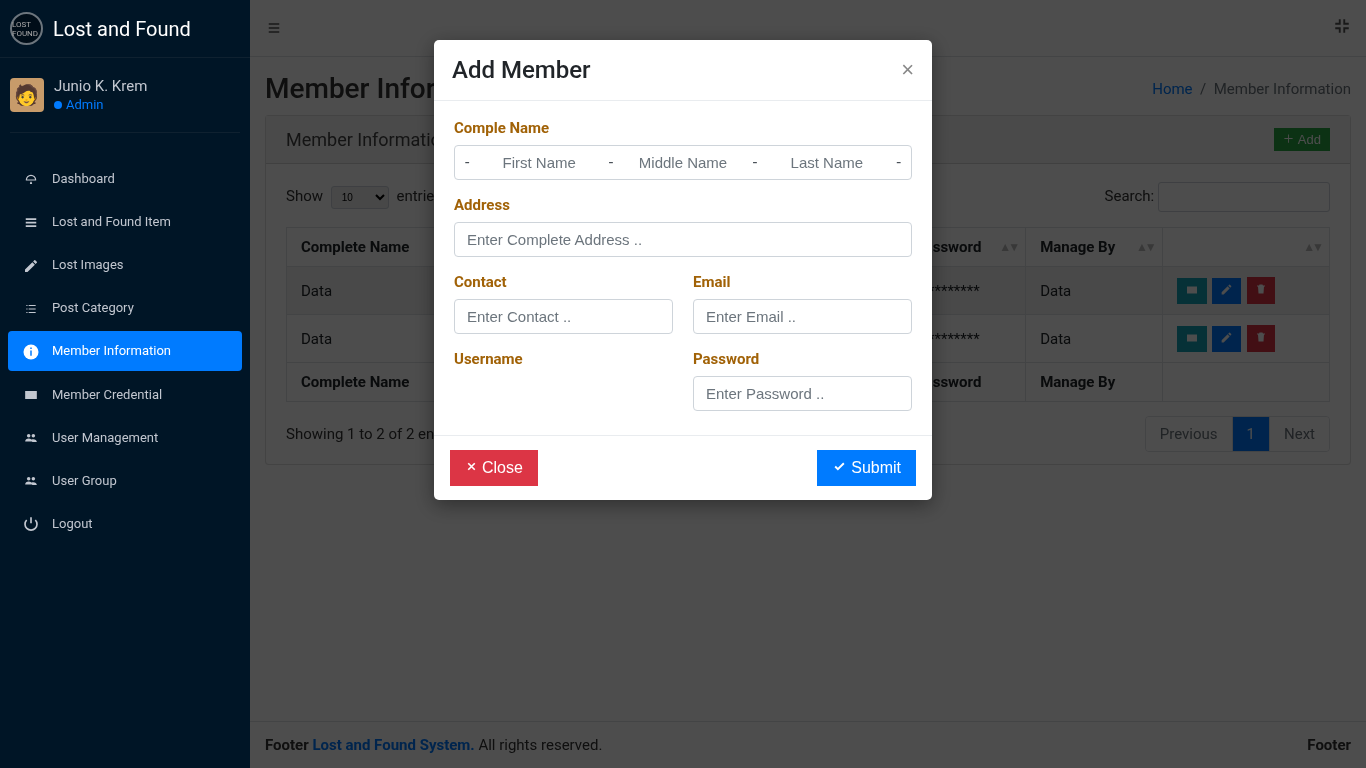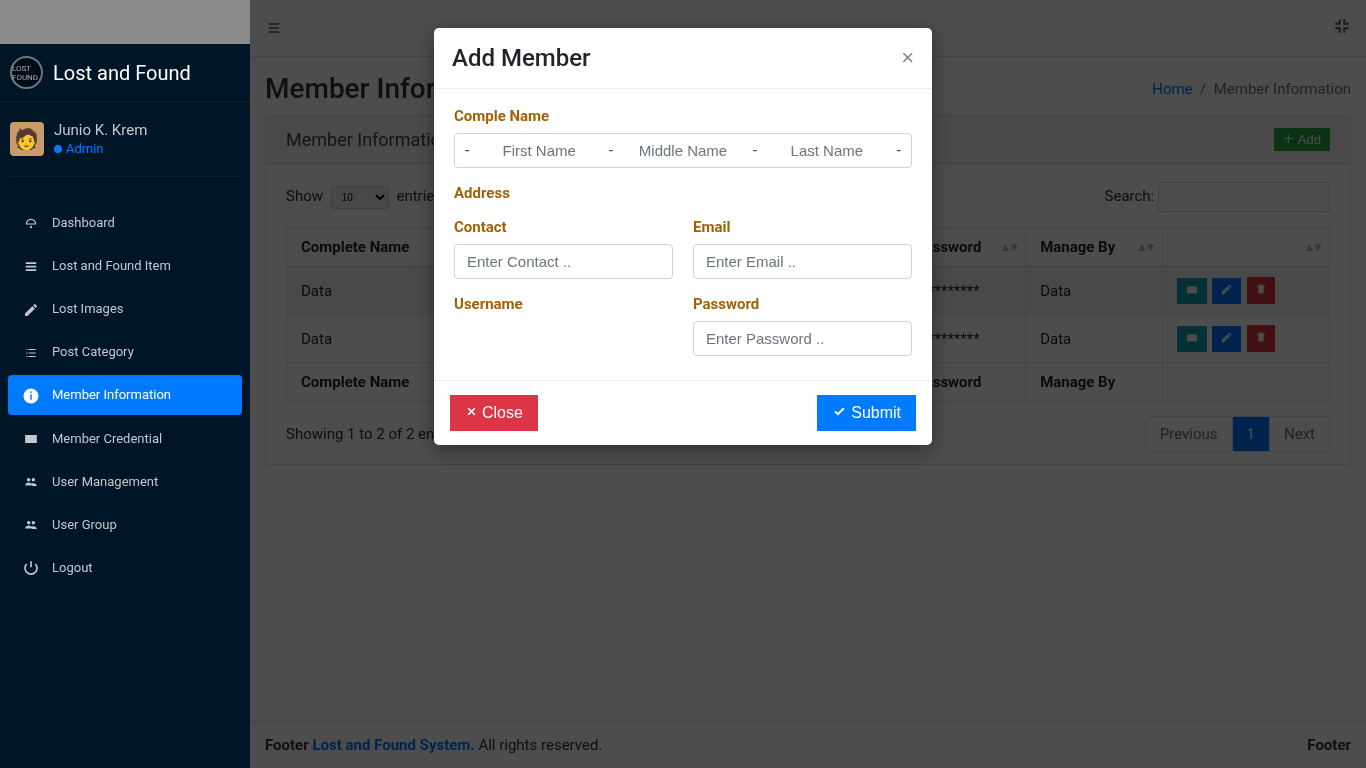--- a/index.html
+++ b/index.html
@@ -1,20 +1,20 @@
 <!DOCTYPE html>
 <html><head>
 <meta charset="utf-8">
 <style>
 * { box-sizing: border-box; margin: 0; padding: 0; }
 html, body { width: 1366px; height: 768px; font-family: -apple-system, BlinkMacSystemFont, "Segoe UI", Roboto, "Helvetica Neue", Arial, sans-serif; font-size: 16px; color: #212529; overflow: hidden; background: #fff; }
 .layout { display: flex; width: 100%; height: 100%; }
 
 
-.sidebar { width: 250px; background: #001526; color: #c2c7d0; flex-shrink: 0; display: flex; flex-direction: column; margin-top: 44px; }
+.sidebar { width: 250px; background: #001526; color: #c2c7d0; flex-shrink: 0; display: flex; flex-direction: column; }
 .brand { display: flex; align-items: center; padding: 12px 10px; border-bottom: 1px solid #4b545c33; }
 .brand-logo { width: 33px; height: 33px; border-radius: 50%; border: 2px solid #6c757d; display: flex; align-items: center; justify-content: center; font-size: 8px; color: #aaa; background: #000d18; margin-right: 10px; }
 .brand-text { font-size: 20px; color: #fff; font-weight: 400; }
 .user-panel { display: flex; align-items: center; padding: 12px 10px; margin-top: 6px; margin-bottom: 6px; }
 .user-avatar { width: 34px; height: 34px; border-radius: 4px; background: #c79b6a; margin-right: 10px; display:flex;align-items:center;justify-content:center; font-size:20px; }
 .user-info { line-height: 1.35; }
 .user-name { color: #c2c7d0; font-size: 15px; }
 .user-role { color: #007bff; font-size: 13px; }
 .user-role::before { content:""; display:inline-block; width:8px; height:8px; border-radius:50%; background:#007bff; margin-right:4px; }
 .sidebar-divider { border: none; border-top: 1px solid #4b545c33; margin: 0 10px 8px; }
@@ -66,21 +66,21 @@
 .pagination .page.active { background:#007bff; color:#fff; }
 
 .footer { border-top:1px solid #dee2e6; padding:14px 15px; display:flex; justify-content:space-between; color:#333; font-size:15px; }
 .footer b{ font-weight:700;}
 .footer a{ color:#007bff; text-decoration:none; font-weight:700;}
 
 
 .overlay { position:absolute; inset:0; background:rgba(0,0,0,.45); pointer-events: none; }
 .sidebar, .modal-wrap { position:relative; z-index:20; }
 .main { position:relative; }
-.modal-wrap { position:absolute; top:28px; left:50%; transform:translateX(-50%); width:498px; background:#fff; border-radius:5px; box-shadow:0 5px 20px rgba(0,0,0,.4); pointer-events:auto; z-index:30; }
+.modal-wrap { position:absolute; top:40px; left:50%; transform:translateX(-50%); width:498px; background:#fff; border-radius:5px; box-shadow:0 5px 20px rgba(0,0,0,.4); pointer-events:auto; z-index:30; }
 .modal-header { padding:16px 18px; border-bottom:1px solid #e9ecef; display:flex; justify-content:space-between; align-items:center; }
 .modal-title { font-size:24px; color:#212529; font-weight:500; }
 .modal-close { color:#888; font-size:22px; cursor:pointer; background:none; border:none; line-height:1; }
 .modal-body { padding: 18px 20px 24px; }
 .form-label { font-weight:700; font-size:15px; color:#a16207; margin-bottom:8px; display:block; }
 .form-control { width:100%; border:1px solid #ced4da; border-radius:4px; padding:8px 12px; font-size:15px; color:#495057; background:#fff; }
 .form-control::placeholder { color:#6c757d; }
 .form-row { display:flex; gap:20px; }
 .form-row > div { flex:1; }
 .mb { margin-bottom:16px; }
@@ -367,20 +367,21 @@
         <span class="dash">-</span>
         <input type="text" placeholder="Middle Name" style="">
         <span class="dash">-</span>
         <input type="text" placeholder="Last Name" style="">
         <span class="dash">-</span>
       </div>
     </div>
 
     <div class="mb">
       <label class="form-label">Address</label>
+      <input class="form-control" type="text" placeholder="Enter Complete Address .." style="">
     </div>
 
     <div class="form-row mb">
       <div>
         <label class="form-label">Contact</label>
         <input class="form-control" type="text" placeholder="Enter Contact .." style="">
       </div>
       <div>
         <label class="form-label">Email</label>
         <input class="form-control" type="text" placeholder="Enter Email .." style="">

